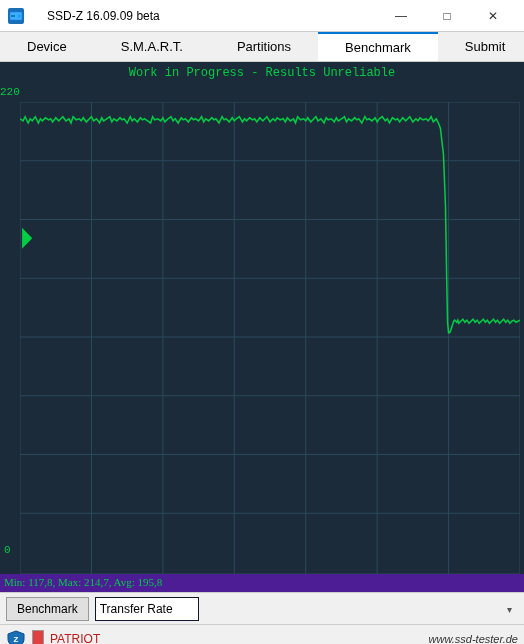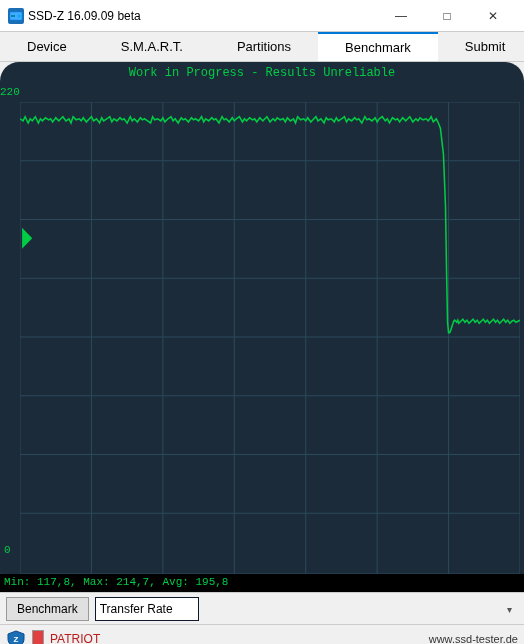--- a/index.html
+++ b/index.html
@@ -18,21 +18,21 @@
       height: 32px;
       display: flex;
       align-items: center;
       padding: 0 8px;
       border-bottom: 1px solid #ccc;
       justify-content: space-between;
     }
     #title-left {
       display: flex;
       align-items: center;
-      gap: 4px;
+      gap: 23px;
     }
     #title-icon {
       width: 16px;
       height: 16px;
       background: #1a6eb5;
       border-radius: 2px;
       display: flex; align-items: center; justify-content: center;
     }
     #title-text {
       font-size: 12px;
@@ -79,21 +79,20 @@
     }
 
     
     #main {
       background: #1c2b3a;
       width: 100%;
       height: 530px;
       position: relative;
       display: flex;
       flex-direction: column;
-      border-radius: 19px;
     }
 
     
     #chart-header {
       color: #00cc44;
       font-size: 12px;
       text-align: center;
       padding: 4px 0 2px 0;
       font-family: 'Courier New', monospace;
     }
@@ -123,23 +122,23 @@
 
     #chart-svg {
       width: 100%;
       height: 100%;
     }
 
     
     #chart-stats {
       color: #00cc44;
       font-size: 11px;
-      font-family: Liberation Mono, monospace;
+      font-family: Liberation Serif, serif;
       padding: 2px 4px 4px 4px;
-      background: #000000;
+      background: #4c1d95;
     }
 
     
     #benchmark-toolbar {
       background: #f0f0f0;
       height: 32px;
       display: flex;
       align-items: center;
       padding: 3px 6px;
       gap: 6px;
@@ -200,20 +199,21 @@
       border: 1px solid #999;
     }
     #status-drive-name {
       font-size: 12px;
       color: #b91c1c;
       flex: 1;
     }
     #status-url {
       font-size: 11px;
       color: #333;
+      font-style: italic;
     }
 
     
     .grid-line {
       stroke: #2a4a5a;
       stroke-width: 1;
     }
   </style>
 </head>
 <body>

